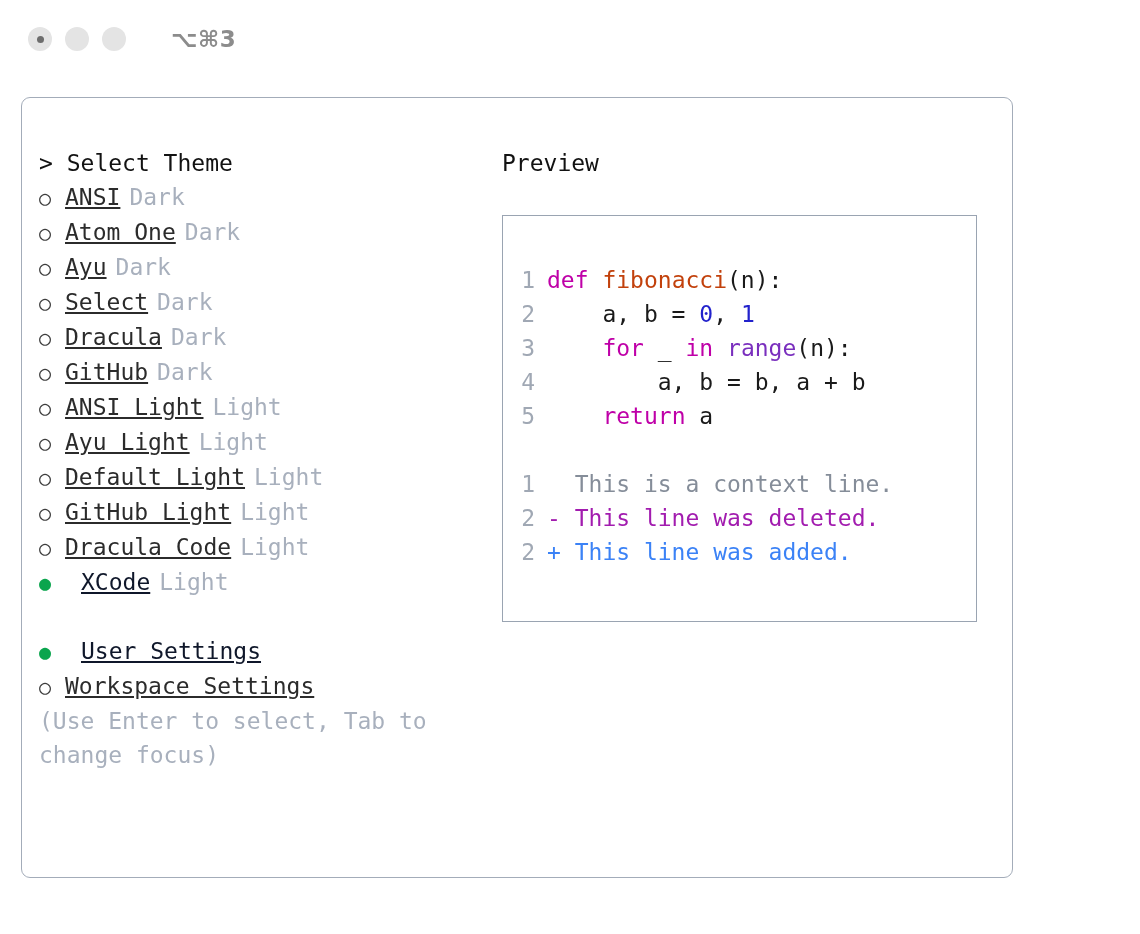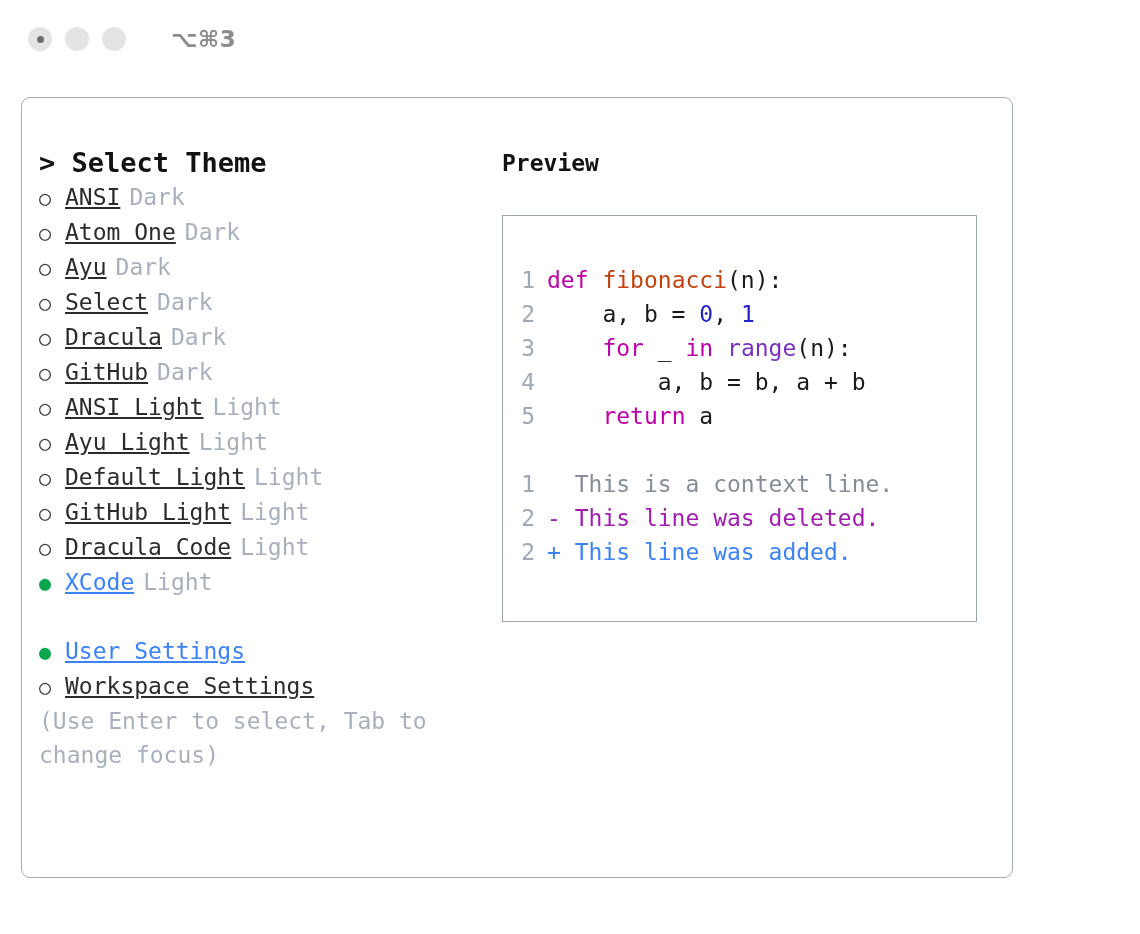--- a/index.html
+++ b/index.html
@@ -88,22 +88,22 @@
   }
 
   
   .left-col {
     width: 470px;
     padding: 48px 0 0 17px;
     box-sizing: border-box;
   }
 
   .section-head {
-    font-size: 27px;
-    font-weight: bold;
+    font-size: 23px;
+    font-weight: normal;
     color: #121212;
     line-height: 34px;
     white-space: pre;
   }
 
   .opt-row {
     display: flex;
     align-items: baseline;
     font-size: 23px;
     line-height: 34px;
@@ -112,21 +112,21 @@
   }
   .bullet {
     display: inline-block;
     width: 26px;
     flex: 0 0 26px;
     font-size: 20px;
     color: #3d3d3d;
     line-height: 34px;
   }
   .opt-row.selected .bullet { color: #0aa54d; }
-  .opt-row.selected .opt-label { color: #3b82f6; }
+  .opt-row.selected .opt-label { color: #0f172a; margin-left: 16px; }
   .opt-label { color: #2b2b2b; text-decoration: underline; }
   .opt-tag {
     color: #a8b0bd;
     padding-left: 9px;
   }
 
   .spacer-block { height: 34px; }
 
   .apply-head {
     font-size: 23px;
@@ -145,21 +145,21 @@
   }
 
   
   .right-col {
     flex: 1;
     padding: 48px 0 0 10px;
     box-sizing: border-box;
   }
   .preview-head {
     font-size: 23px;
-    font-weight: bold;
+    font-weight: normal;
     color: #121212;
     line-height: 34px;
   }
 
   .code-box {
     margin-top: 35px;
     width: 475px;
     height: 407px;
     border: 1.6px solid #9aa4b2;
     box-sizing: border-box;

